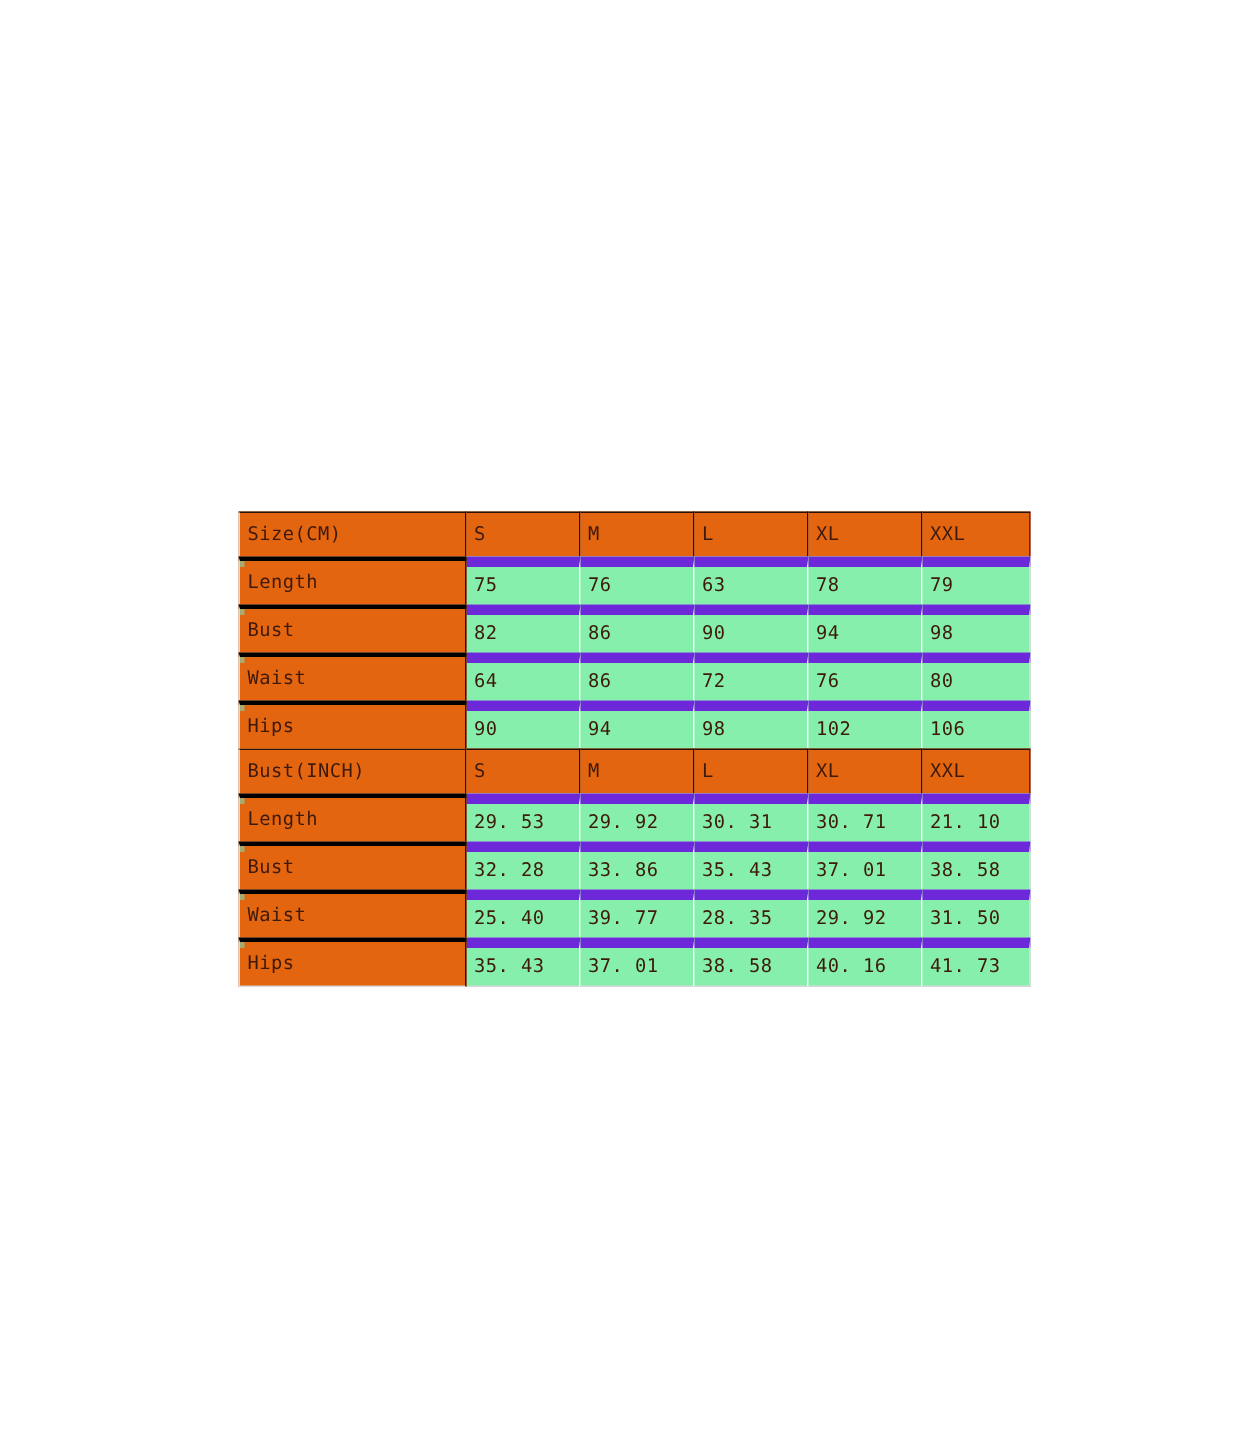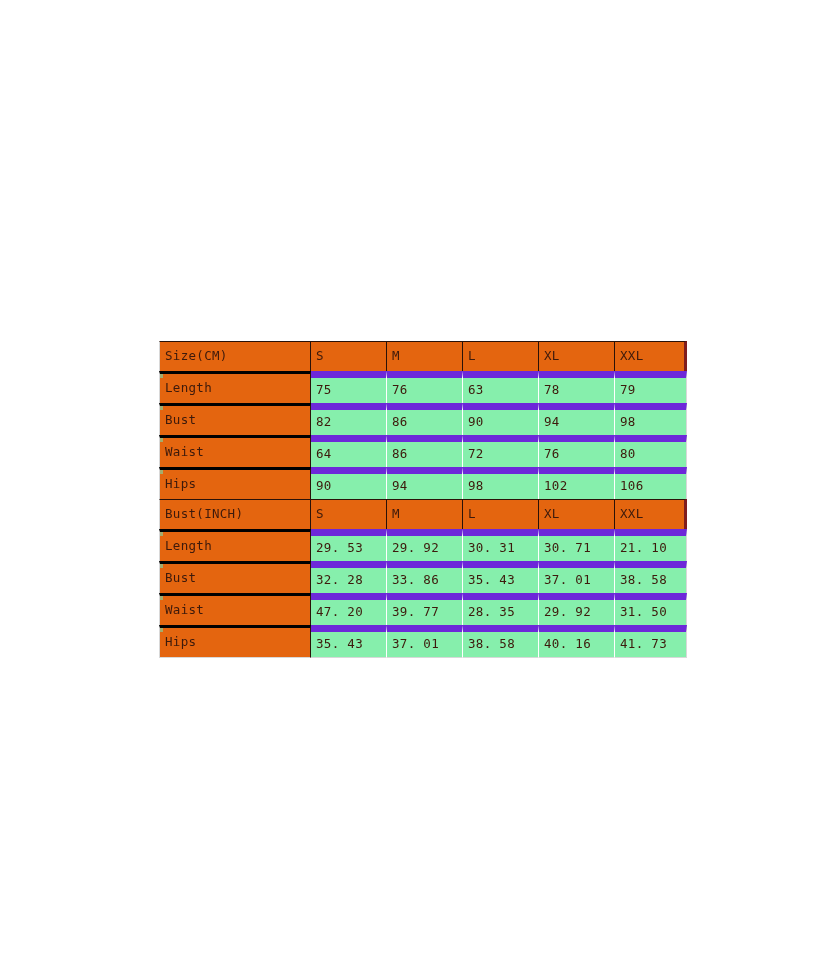--- a/index.html
+++ b/index.html
@@ -73,21 +73,21 @@
   tr.row-header td {
     background: #e4650f;
     height: 29px;
     border-top: 1px solid #2a1208;
     border-right: 1px solid #2a1208;
   }
   tr.row-header td.first-col {
     border-left: 1px solid #d8d8d8;
   }
   tr.row-header td.last-col {
-    border-right: 3px solid #7f1d1d;
+    border-right: 1px solid #7f1d1d;
     margin-left: 44px;
   }
 
   tr.row-data td { height: 25px; }
 
   tr.row-last td {
     border-bottom: 1px solid #d8d8d8;
   }
 
   
@@ -181,21 +181,21 @@
         <tr class="row-data">
           <td class="cell-orange first-col">Bust</td>
           <td class="cell-green">32. 28</td>
           <td class="cell-green">33. 86</td>
           <td class="cell-green">35. 43</td>
           <td class="cell-green">37. 01</td>
           <td class="cell-green last-col">38. 58</td>
         </tr>
         <tr class="row-data">
           <td class="cell-orange first-col">Waist</td>
-          <td class="cell-green">47. 20</td>
+          <td class="cell-green">25. 40</td>
           <td class="cell-green">39. 77</td>
           <td class="cell-green">28. 35</td>
           <td class="cell-green">29. 92</td>
           <td class="cell-green last-col">31. 50</td>
         </tr>
         <tr class="row-data row-last">
           <td class="cell-orange first-col">Hips</td>
           <td class="cell-green">35. 43</td>
           <td class="cell-green">37. 01</td>
           <td class="cell-green">38. 58</td>

